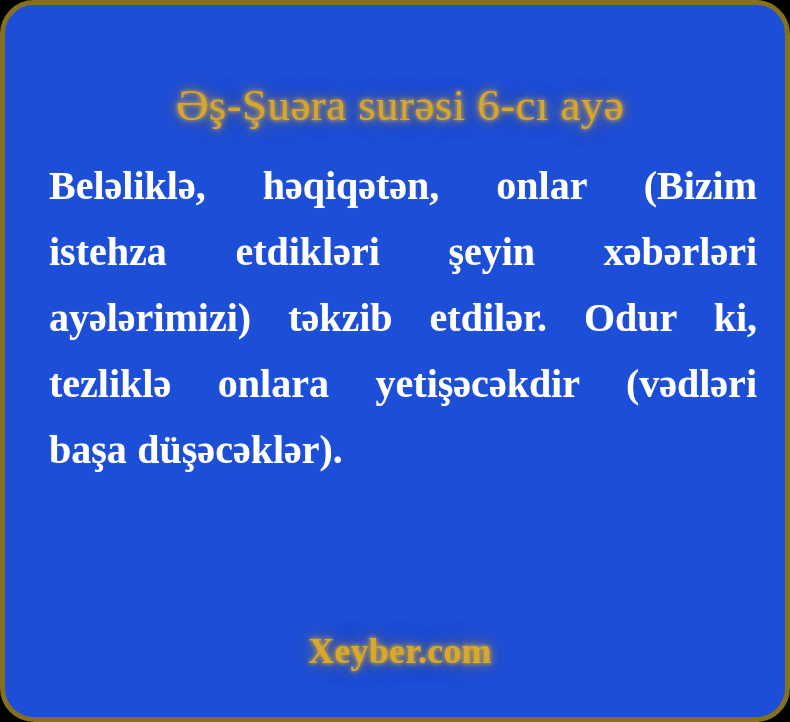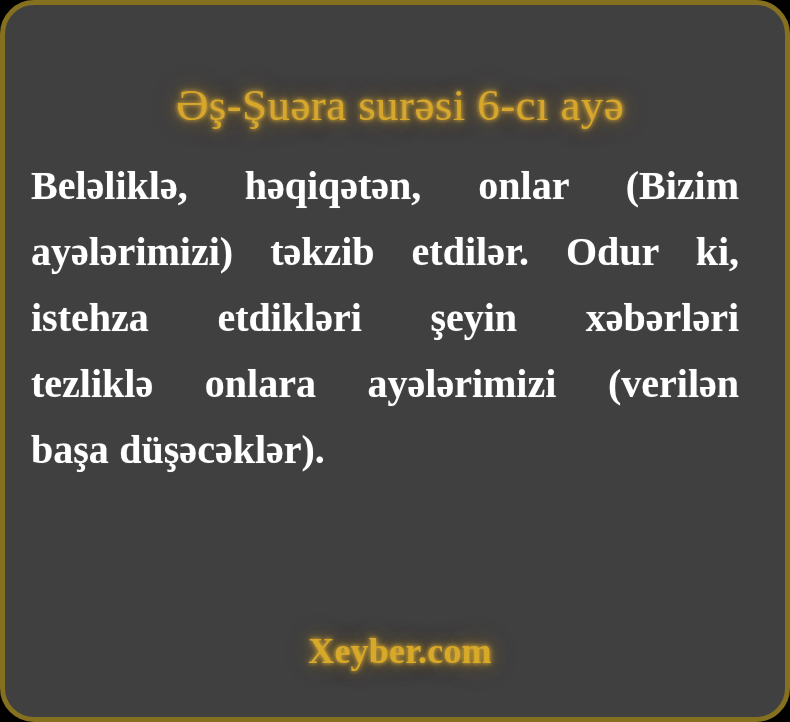--- a/index.html
+++ b/index.html
@@ -12,21 +12,21 @@
     height: 722px;
     overflow: hidden;
     font-family: "Liberation Serif", "DejaVu Serif", serif;
   }
 
   #card {
     position: relative;
     box-sizing: border-box;
     width: 790px;
     height: 722px;
-    background: #404040;
+    background: #1d4ed8;
     border: 5px solid #84701f;
     border-radius: 34px;
     overflow: hidden;
   }
 
   #title {
     position: absolute;
     top: 44px;
     left: 0;
     width: 790px;
@@ -41,21 +41,21 @@
       0 0 4px rgba(226,177,60,0.95),
       0 0 10px rgba(214,162,40,0.75),
       0 0 20px rgba(190,140,24,0.45),
       0 0 34px rgba(150,108,12,0.28);
     white-space: nowrap;
   }
 
   #verse {
     position: absolute;
     top: 148px;
-    left: 26px;
+    left: 44px;
     width: 708px;
     text-align: justify;
     text-align-last: left;
     text-justify: inter-word;
     font-family: "Liberation Serif", "DejaVu Serif", serif;
     font-weight: bold;
     font-size: 40px;
     line-height: 66px;
     color: #ffffff;
     word-spacing: 0.5px;
@@ -94,21 +94,21 @@
 </style>
 </head>
 <body>
 
 <div id="card">
 
   <h1 id="title">Əş-Şuəra surəsi 6-cı ayə</h1>
 
   <div id="verse">
     <span class="vline">Beləliklə, həqiqətən, onlar (Bizim</span>
+    <span class="vline">istehza etdikləri şeyin xəbərləri</span>
     <span class="vline">ayələrimizi) təkzib etdilər. Odur ki,</span>
-    <span class="vline">istehza etdikləri şeyin xəbərləri</span>
-    <span class="vline">tezliklə onlara ayələrimizi (verilən</span>
+    <span class="vline">tezliklə onlara yetişəcəkdir (vədləri</span>
     <span class="vline last">başa düşəcəklər).</span>
   </div>
 
   <div id="footer">Xeyber.com</div>
 
 </div>
 
 </body></html>

